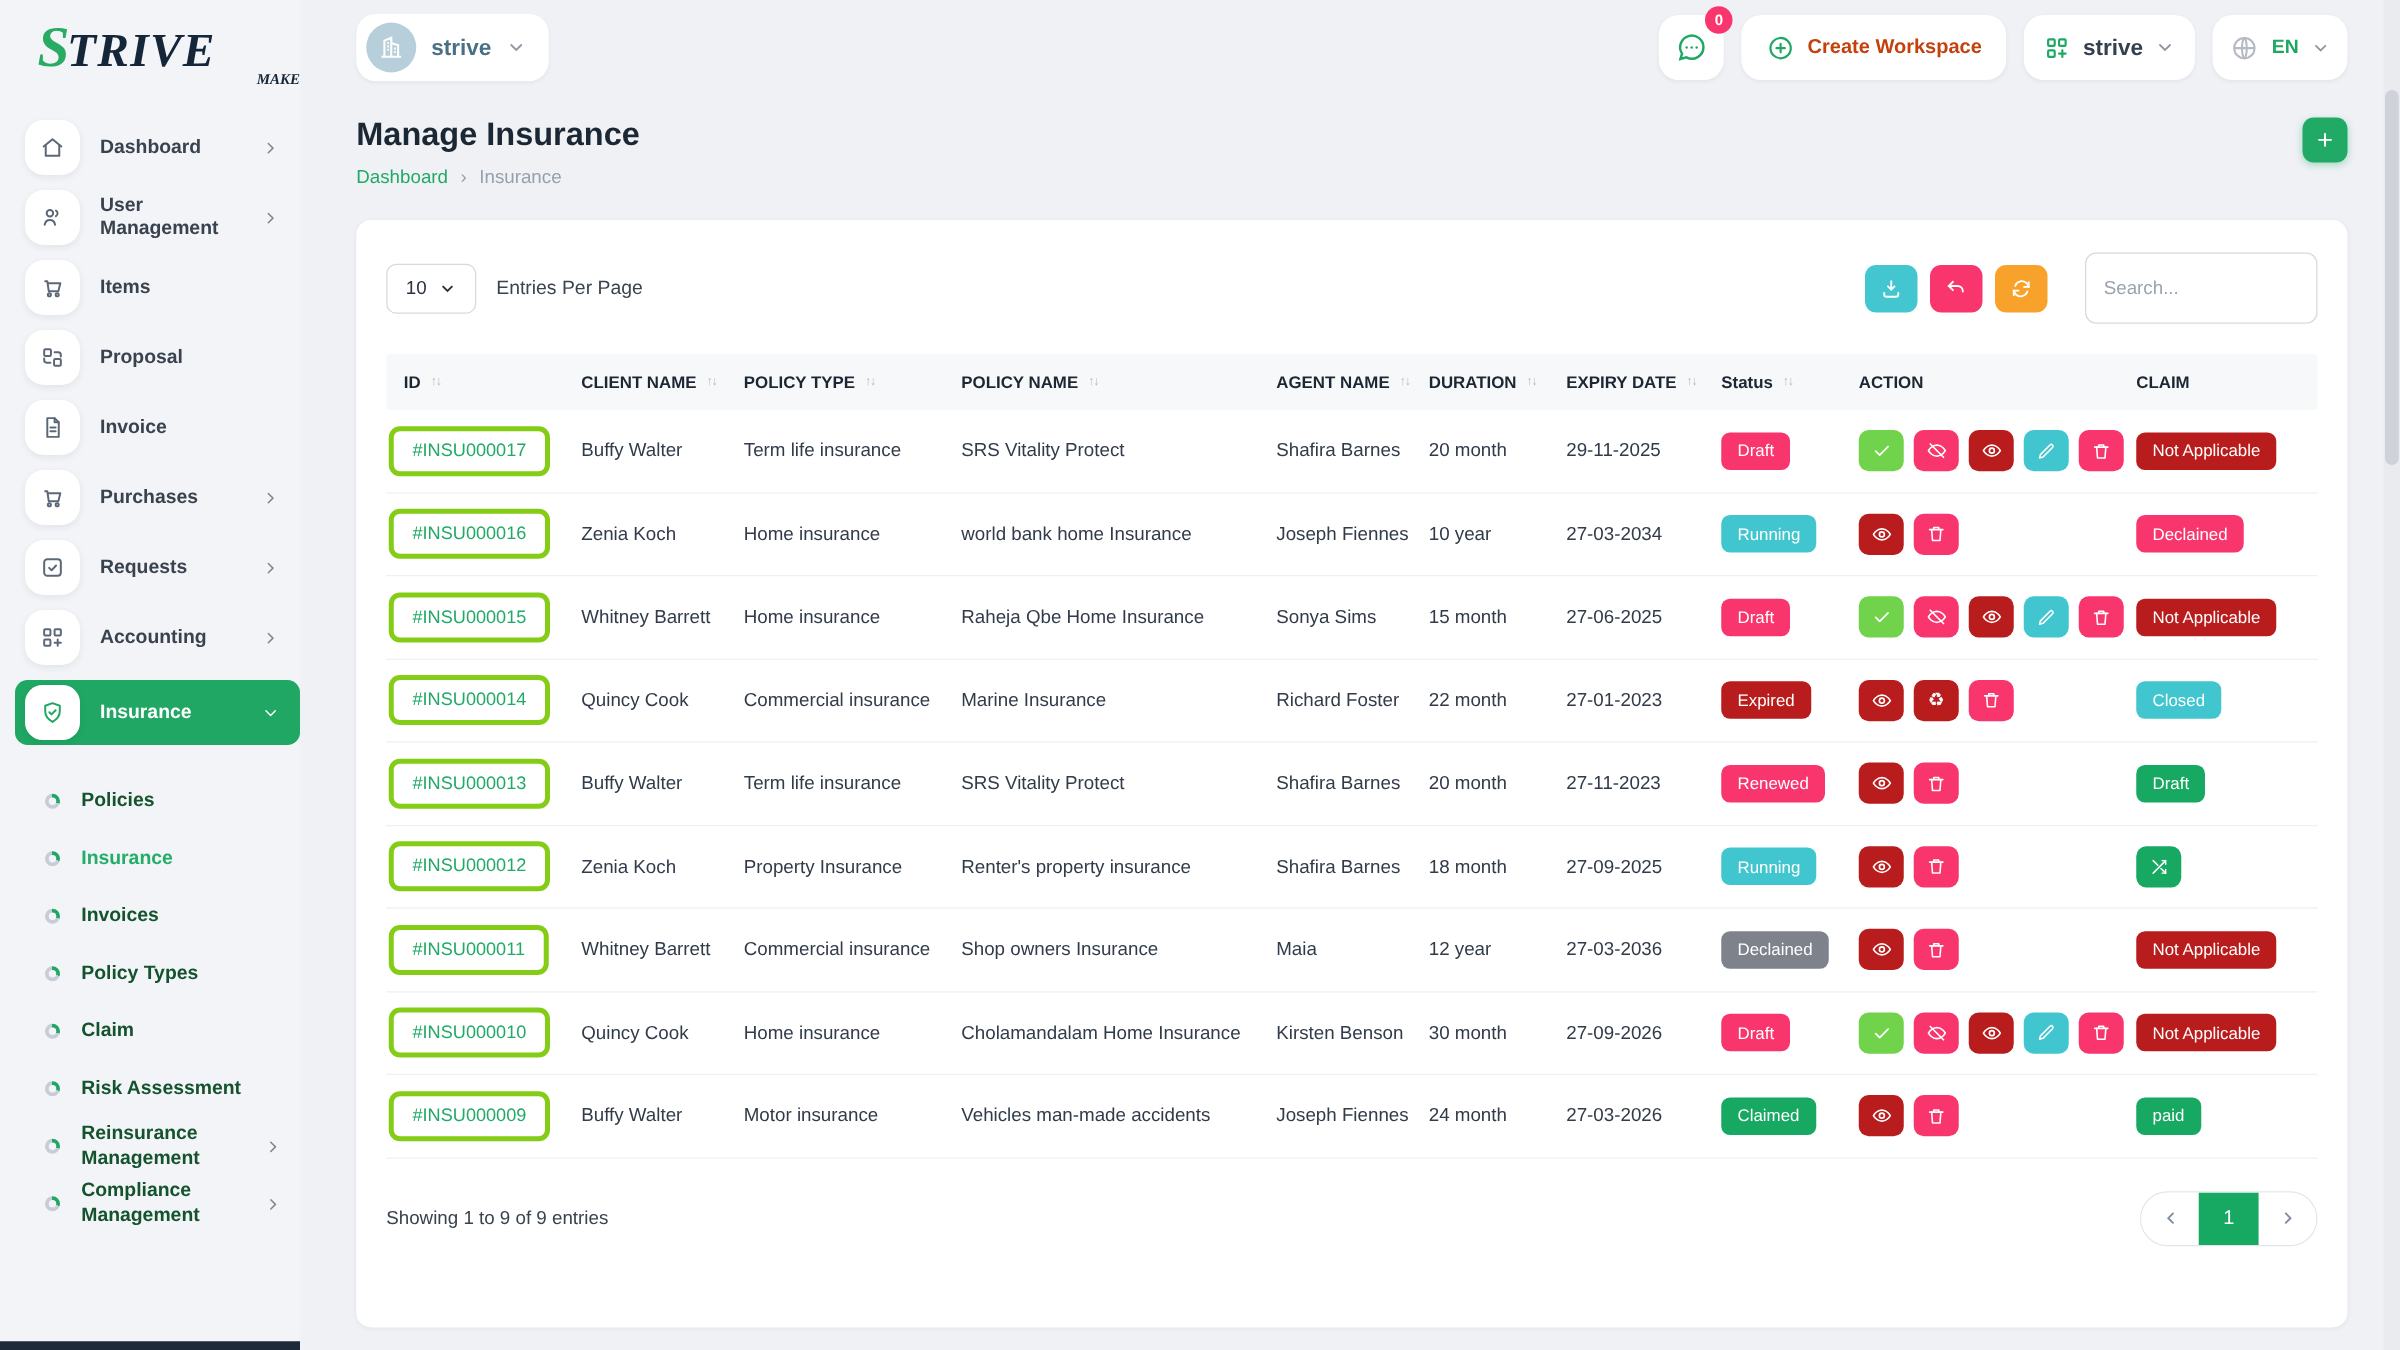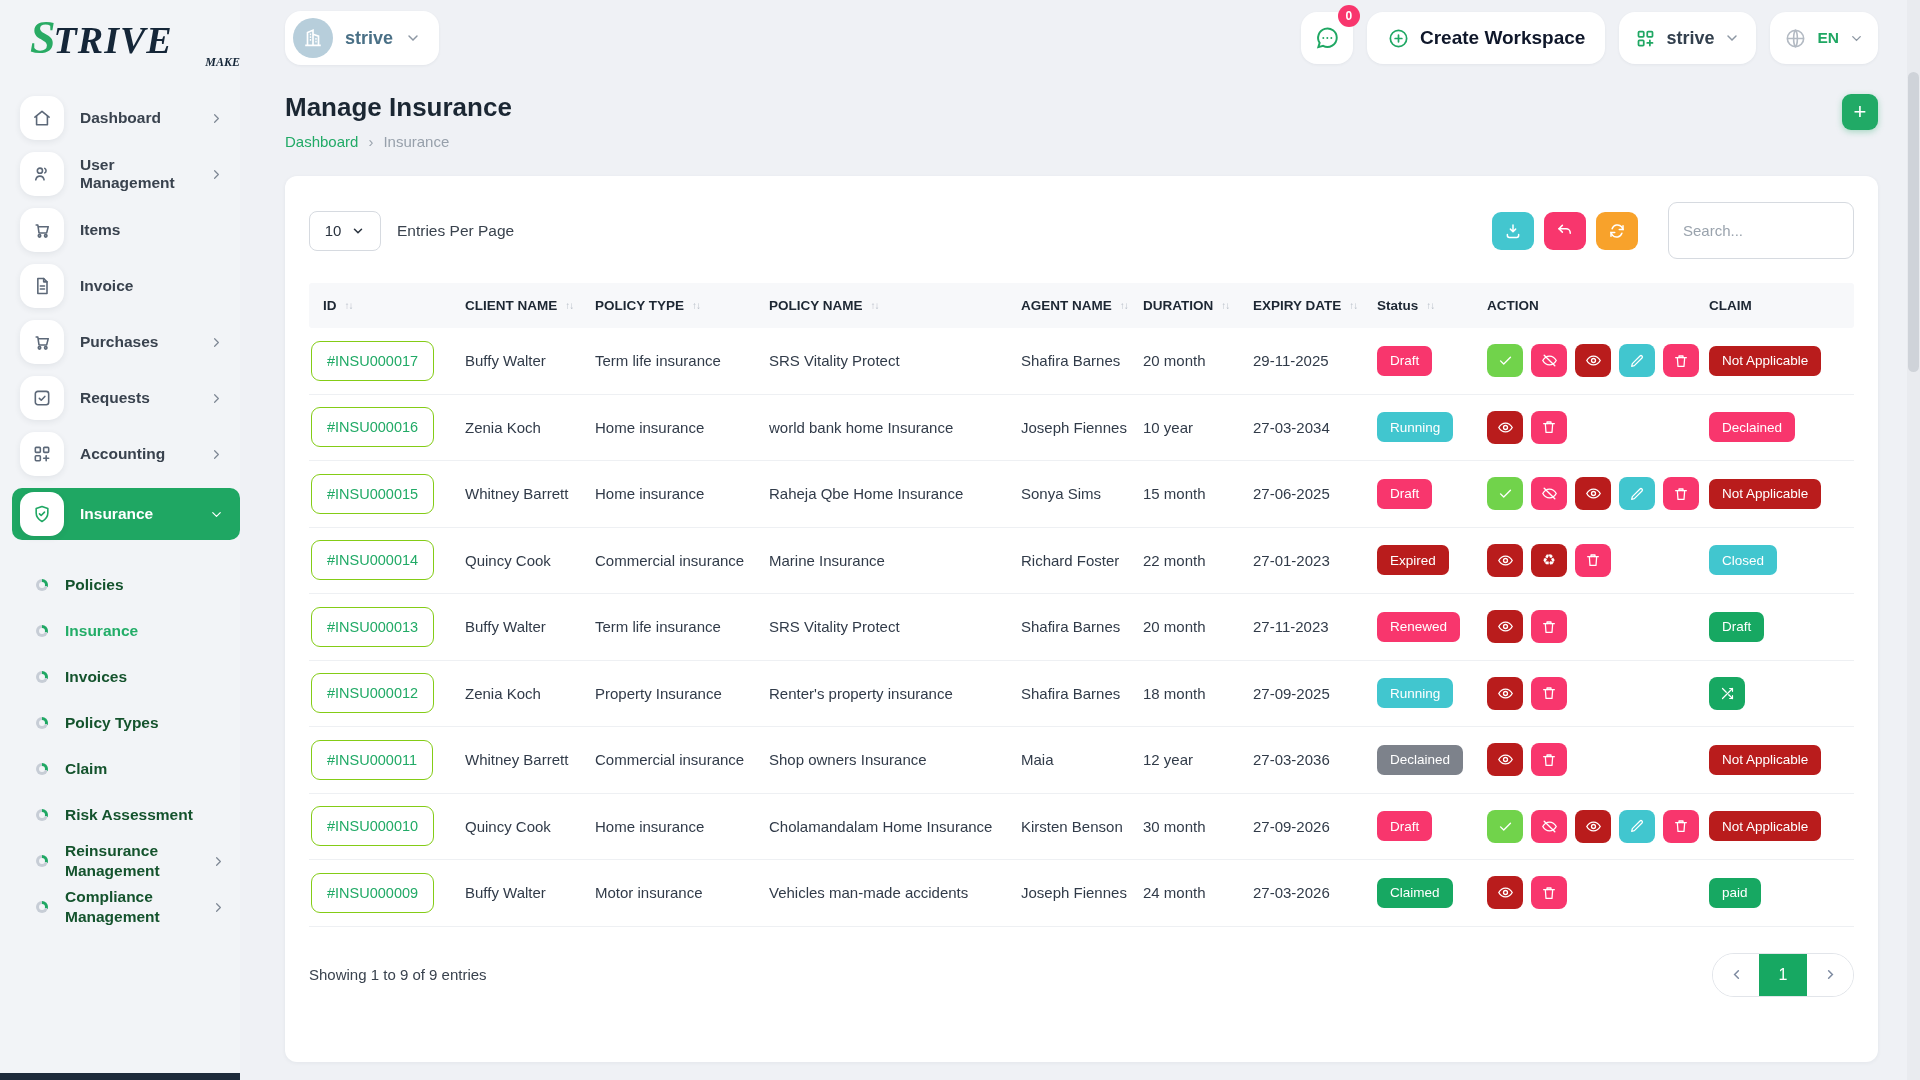--- a/index.html
+++ b/index.html
@@ -38,21 +38,21 @@
   .topbar { display:flex; align-items:center; height:56px; }
   .pill { background:#ffffff; border-radius:16px; box-shadow:0 1px 3px rgba(40,50,70,.06); display:flex; align-items:center; cursor:pointer; }
   .ws-pill { height:54px; padding:8px 18px 8px 8px; gap:12px; }
   .ws-avatar { width:40px; height:40px; border-radius:50%; background:#b7cedb; color:#ffffff; display:flex; align-items:center; justify-content:center; }
   .ws-name { font-size:18px; font-weight:600; color:#4a7086; }
   .chev { color:#8d97a3; display:flex; }
   .topbar-right { margin-left:auto; display:flex; align-items:center; gap:14px; }
   .chat-btn { width:52px; height:52px; border-radius:16px; justify-content:center; position:relative; color:#1fa763; }
   .chat-badge { position:absolute; top:-7px; right:-7px; min-width:22px; height:22px; border-radius:50%; background:#f8366d; color:#fff; font-size:12px; font-weight:700; display:flex; align-items:center; justify-content:center; }
   .create-ws { height:52px; padding:0 20px; gap:10px; color:#1fa763; }
-  .create-ws span.lbl { font-size:19px; font-weight:600; color:#0f172a; }
+  .create-ws span.lbl { font-size:16px; font-weight:600; color:#c2410c; }
   .switcher { height:52px; padding:0 16px; gap:10px; color:#1fa763; }
   .switcher .lbl { font-size:18px; font-weight:600; color:#33404e; }
   .lang { height:52px; padding:0 14px; gap:10px; }
   .lang .globe { color:#b3bac3; display:flex; }
   .lang .lbl { font-size:15.5px; font-weight:700; color:#1fa763; }
 
   .page-head { position:relative; margin-top:26px; }
   .page-title { font-size:26px; font-weight:700; color:#1b2733; }
   .breadcrumb { display:flex; align-items:center; gap:10px; margin-top:10px; font-size:15px; }
   .bc-link { color:#21aa66; cursor:pointer; }
@@ -75,21 +75,21 @@
 
   .tbl { width:100%; }
   .tbl-header, .tbl-row { display:grid; grid-template-columns:152px 130px 174px 252px 122px 110px 124px 110px 222px 1fr; align-items:center; }
   .tbl-header { background:#f7f8fa; height:45px; border-radius:3px; }
   .th { font-size:13.5px; font-weight:700; color:#1d2733; display:flex; align-items:center; gap:8px; padding-left:4px; }
   .th:first-child { padding-left:14px; }
   .sort { font-size:10px; color:#b7bdc7; letter-spacing:-1px; cursor:pointer; }
   .tbl-row { height:66.5px; border-bottom:1px solid #eef0f3; }
   .td { font-size:15px; color:#313b49; padding-left:4px; }
   .td:first-child { padding-left:2px; }
-  .id-badge { display:inline-flex; align-items:center; justify-content:center; height:40px; padding:0 15px; border:1px solid #84cc16; border-radius:9px; color:#21aa66; font-size:14.5px; }
+  .id-badge { display:inline-flex; align-items:center; justify-content:center; height:40px; padding:0 15px; border:4px solid #84cc16; border-radius:9px; color:#21aa66; font-size:14.5px; }
   .badge { display:inline-flex; align-items:center; justify-content:center; height:30px; padding:0 13px; border-radius:7px; color:#ffffff; font-size:13.5px; }
   .bg-pink { background:#f8366d; } .bg-teal { background:#41c6cf; } .bg-orange { background:#b91c1c; }
   .bg-green { background:#17a862; } .bg-gray { background:#7d828b; } .bg-lime { background:#71d34b; }
   .actions { display:flex; gap:8px; }
   .act-btn { width:36px; height:33px; border:none; border-radius:8px; color:#fff; display:flex; align-items:center; justify-content:center; cursor:pointer; font-size:15px; }
   .claim-btn { width:36px; height:33px; border:none; border-radius:8px; color:#fff; display:flex; align-items:center; justify-content:center; cursor:pointer; }
 
   .tbl-footer { display:flex; align-items:center; margin-top:26px; }
   .showing { font-size:15px; color:#39424e; }
   .pagination { margin-left:auto; display:flex; align-items:stretch; height:44px; border:1px solid #e2e5ea; border-radius:22px; overflow:hidden; background:#fff; }
@@ -146,20 +146,31 @@
         </div>
         <div class="nav-item">
           <span class="nav-icon-box">
             <svg width="20" height="20" viewBox="0 0 24 24" fill="none" stroke="currentColor" stroke-width="1.9" stroke-linecap="round" stroke-linejoin="round">
               <circle cx="9" cy="19" r="1.5"></circle>
               <circle cx="16.5" cy="19" r="1.5"></circle>
               <path d="M5 6h2l1.4 9.5h9.2L19.5 8H8"></path>
             </svg>
           </span>
           <span class="nav-label">Items</span>
+        </div>
+        <div class="nav-item">
+          <span class="nav-icon-box">
+            <svg width="20" height="20" viewBox="0 0 24 24" fill="none" stroke="currentColor" stroke-width="1.9" stroke-linecap="round" stroke-linejoin="round">
+              <rect x="4" y="4" width="6.5" height="6.5" rx="1.2"></rect>
+              <rect x="13.5" y="13.5" width="6.5" height="6.5" rx="1.2"></rect>
+              <path d="M14 7h3.5a2.5 2.5 0 012.5 2.5V11"></path>
+              <path d="M10 17H6.5A2.5 2.5 0 014 14.5V13"></path>
+            </svg>
+          </span>
+          <span class="nav-label">Proposal</span>
         </div>
         <div class="nav-item">
           <span class="nav-icon-box">
             <svg width="20" height="20" viewBox="0 0 24 24" fill="none" stroke="currentColor" stroke-width="1.9" stroke-linecap="round" stroke-linejoin="round">
               <path d="M7 3h7l4 4v14H7z"></path>
               <path d="M14 3v4h4"></path>
               <path d="M10 12h5M10 15.5h5"></path>
             </svg>
           </span>
           <span class="nav-label">Invoice</span>

